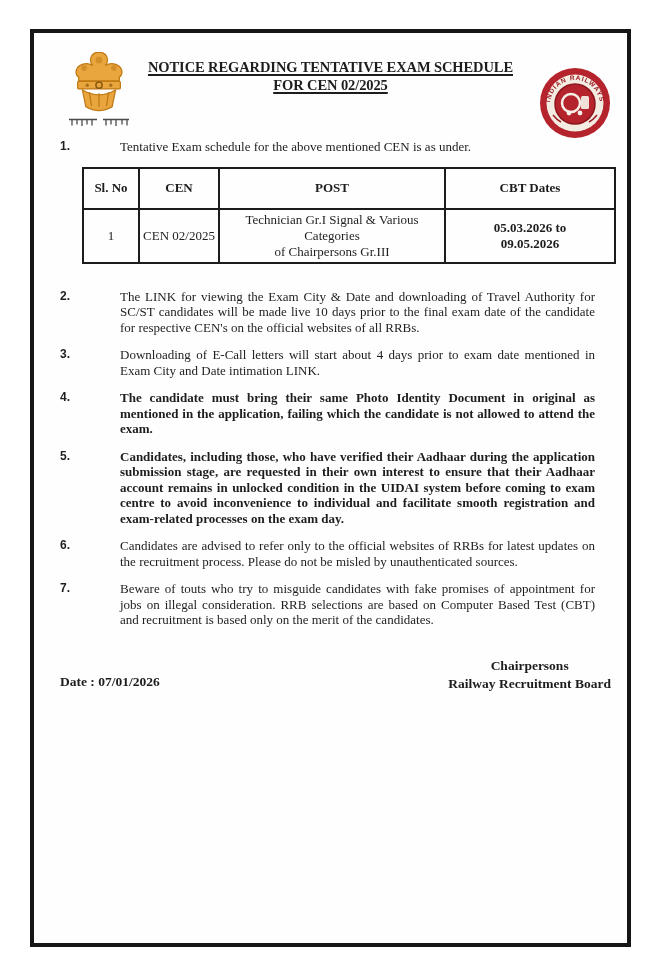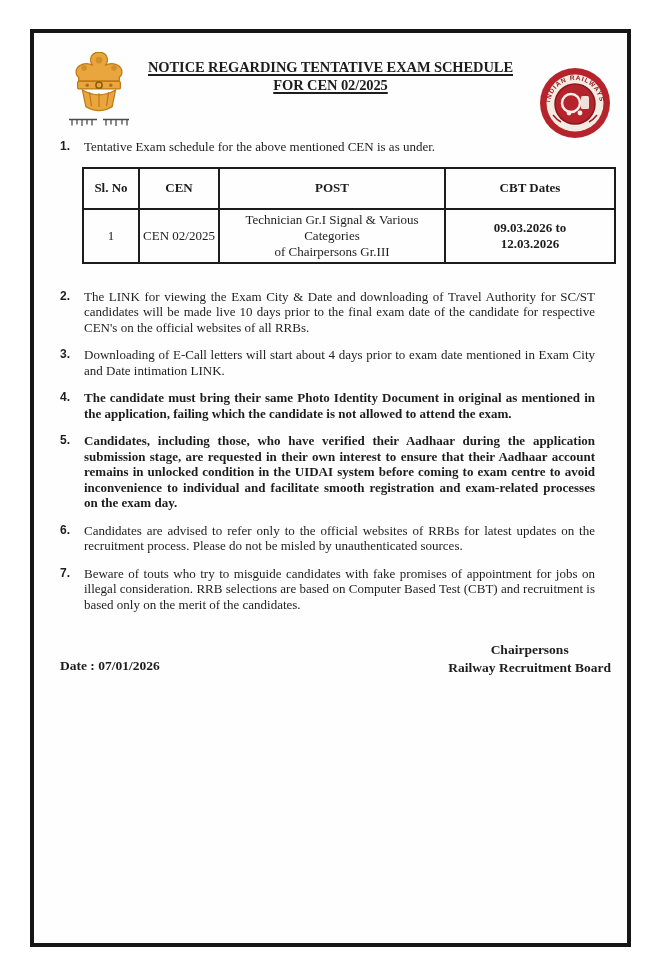--- a/index.html
+++ b/index.html
@@ -21,21 +21,21 @@
   .org{ margin-top:92px; text-align:center; font-weight:bold; font-size:16px; line-height:22px; }
   .org div, .notice div{
     text-decoration:underline; text-decoration-thickness:1.5px; text-underline-offset:2px;
   }
   .notice{ margin-top:25px; text-align:center; font-weight:bold; font-size:14.5px; line-height:18px; letter-spacing:-0.1px; }
 
   
   .content{ padding:0 10px 0 26px; }
   .item{ display:flex; font-size:13px; line-height:15.5px; margin:0 22px 12px 0; }
   .item .num{ flex:0 0 24px; font-weight:bold; font-family:"Liberation Sans", sans-serif; font-size:12px; }
-  .item .txt{ flex:1; text-align:justify; }
+  .item .txt{ flex:1; text-align:justify;margin-left:36px; }
   .item.bold .txt{ font-weight:bold; }
   .item.first{ margin-top:45px; }
 
   table{ border-collapse:collapse; table-layout:fixed; width:532px; margin:12px 0 25px 22px; font-size:13px; }
   th,td{ border:2px solid #1c1c1c; text-align:center; vertical-align:middle; padding:2px 3px; }
   th{ font-weight:bold; height:41px; font-size:13px; }
   td{ height:38px; line-height:16px; }
   td.cbt{ font-weight:bold; }
 
   .footer{ display:flex; justify-content:space-between; align-items:flex-start; margin-top:29px; }
@@ -116,22 +116,22 @@
       </thead>
       <tbody>
         <tr>
           <td>1</td>
           <td>CEN 02/2025</td>
           <td>
             <div>Technician Gr.I Signal &amp; Various Categories</div>
             <div>of Chairpersons Gr.III</div>
           </td>
           <td class="cbt">
-            <div>09.03.2026 to</div>
-            <div>12.03.2026</div>
+            <div>05.03.2026 to</div>
+            <div>09.05.2026</div>
           </td>
         </tr>
       </tbody>
     </table>
 
     <div class="item">
       <span class="num">2.</span>
       <span class="txt">The LINK for viewing the Exam City &amp; Date and downloading of Travel Authority for SC/ST candidates will be made live 10 days prior to the final exam date of the candidate for respective CEN's on the official websites of all RRBs.</span>
     </div>
 

